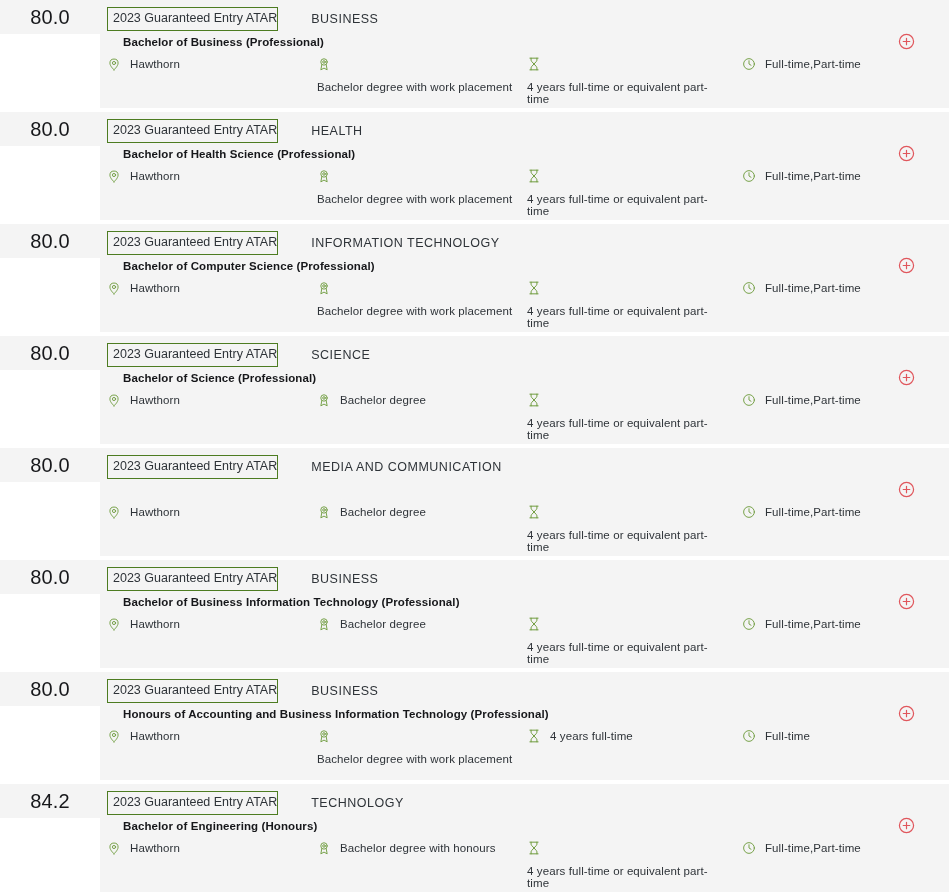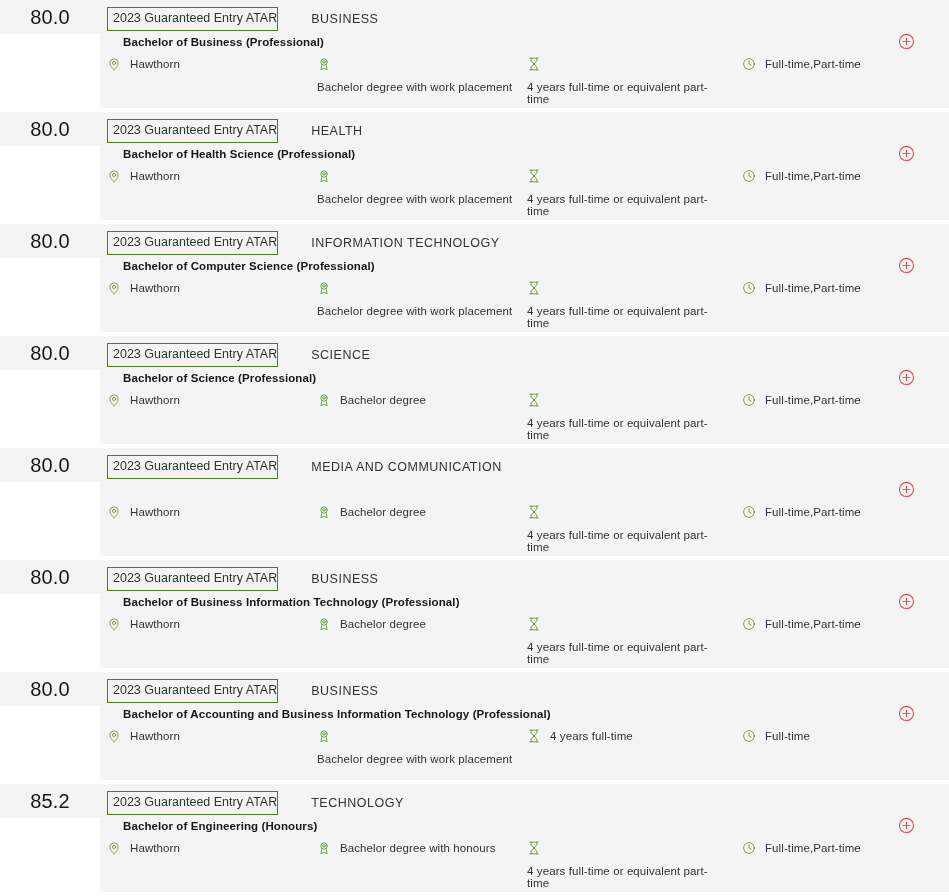--- a/index.html
+++ b/index.html
@@ -490,21 +490,21 @@
       <div class="score-col">
         <div class="score-chip">
           <span class="score-value">80.0</span>
         </div>
       </div>
       <div class="content-col">
         <div class="row-head">
           <span class="atar-badge">2023 Guaranteed Entry ATAR</span>
           <span class="category-label">BUSINESS</span>
         </div>
-        <div class="degree-title">Bachelor of Accounting and Business Information Technology (Professional)</div>
+        <div class="degree-title">Honours of Accounting and Business Information Technology (Professional)</div>
         <div class="attrs">
           <div class="attr col-location attr-inline">
             <span class="icon">
               <svg viewBox="0 0 24 24" fill="none" stroke="#6f9c3e" stroke-width="1.6" stroke-linecap="round" stroke-linejoin="round">
                 <path d="M12 22s7-6.1 7-11.5A7 7 0 0 0 5 10.5C5 15.9 12 22 12 22z"></path>
                 <circle cx="12" cy="10.3" r="2.7"></circle>
               </svg>
             </span>
             <span class="attr-text">Hawthorn</span>
           </div>
@@ -537,21 +537,21 @@
           <svg viewBox="0 0 24 24" fill="none" stroke="#e0565c" stroke-width="1.7" stroke-linecap="round" stroke-linejoin="round">
             <circle cx="12" cy="12" r="10"></circle>
             <path d="M12 7.4v9.2M7.4 12h9.2"></path>
           </svg>
         </button>
       </div>
     </div>
     <div class="course-row">
       <div class="score-col">
         <div class="score-chip">
-          <span class="score-value">85.2</span>
+          <span class="score-value">84.2</span>
         </div>
       </div>
       <div class="content-col">
         <div class="row-head">
           <span class="atar-badge">2023 Guaranteed Entry ATAR</span>
           <span class="category-label">TECHNOLOGY</span>
         </div>
         <div class="degree-title">Bachelor of Engineering (Honours)</div>
         <div class="attrs">
           <div class="attr col-location attr-inline">

